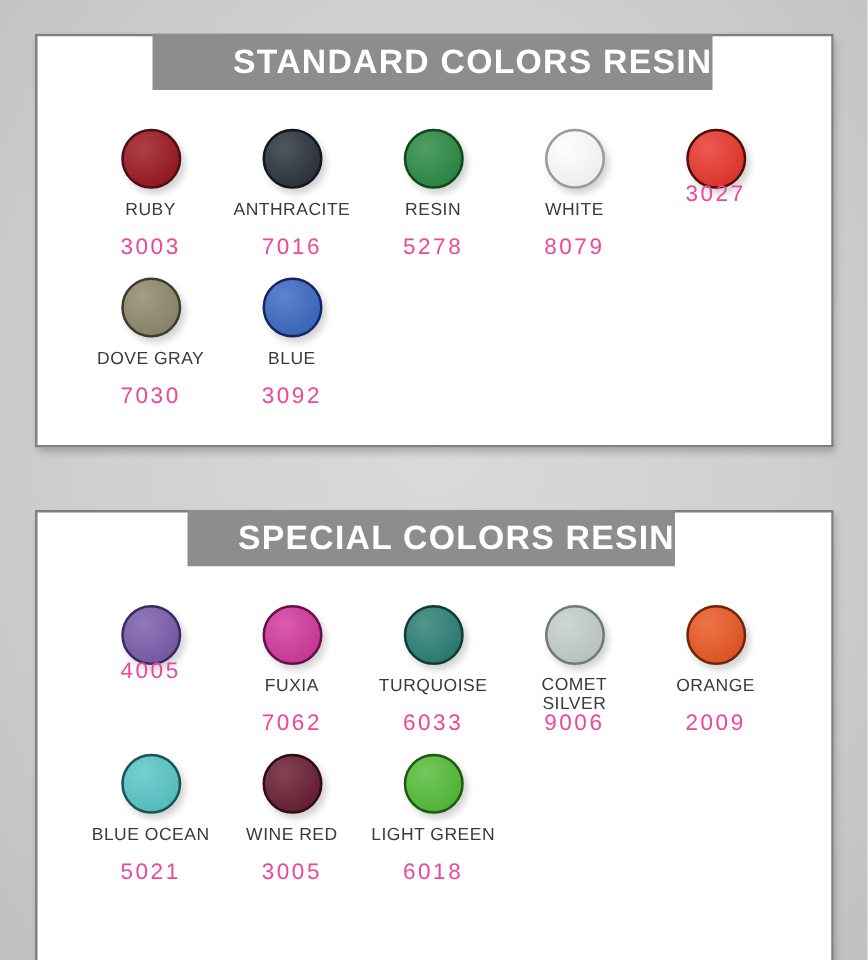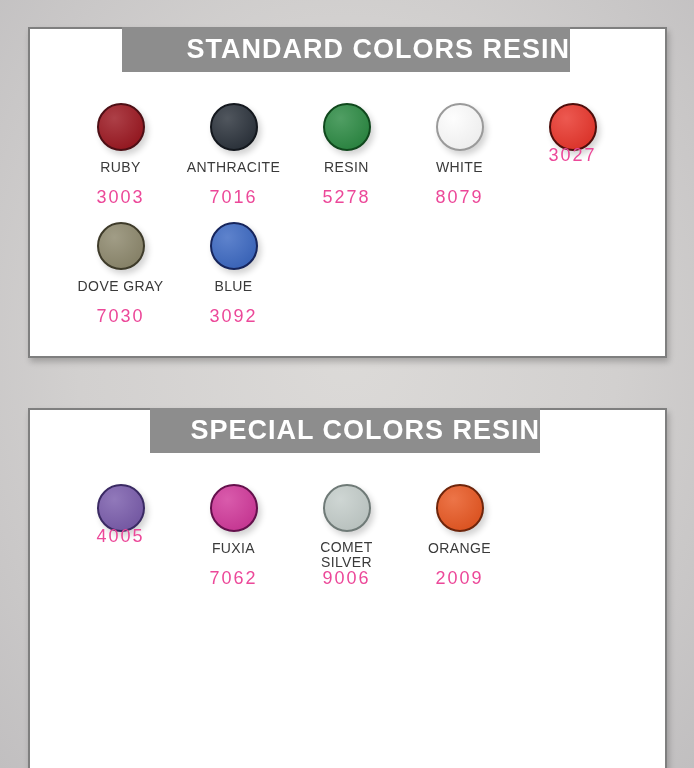--- a/index.html
+++ b/index.html
@@ -109,24 +109,46 @@
     <div class="cell">
       <div class="dot" style="background-color: rgb(124, 95, 173); border-color: rgb(58, 42, 99);"></div>
       <div class="code">4005</div>
     </div>
     <div class="cell">
       <div class="dot" style="background-color: rgb(210, 60, 156); border-color: rgb(100, 16, 76);"></div>
       <div class="name">FUXIA</div>
       <div class="code">7062</div>
     </div>
     <div class="cell">
+      <div class="dot" style="background-color: rgb(47, 129, 119); border-color: rgb(16, 60, 54);"></div>
+      <div class="name">TURQUOISE</div>
+      <div class="code">6033</div>
+    </div>
+    <div class="cell">
       <div class="dot" style="background-color: rgb(197, 206, 203); border-color: rgb(111, 122, 119);"></div>
       <div class="name name--tall">COMET
 SILVER</div>
       <div class="code">9006</div>
     </div>
     <div class="cell">
       <div class="dot" style="background-color: rgb(233, 90, 37); border-color: rgb(110, 37, 11);"></div>
       <div class="name">ORANGE</div>
       <div class="code">2009</div>
     </div>
   </div>
+  <div class="row row2">
+    <div class="cell">
+      <div class="dot" style="background-color: rgb(91, 198, 200); border-color: rgb(23, 84, 86);"></div>
+      <div class="name">BLUE OCEAN</div>
+      <div class="code">5021</div>
+    </div>
+    <div class="cell">
+      <div class="dot" style="background-color: rgb(107, 33, 54); border-color: rgb(49, 12, 23);"></div>
+      <div class="name">WINE RED</div>
+      <div class="code">3005</div>
+    </div>
+    <div class="cell">
+      <div class="dot" style="background-color: rgb(87, 189, 60); border-color: rgb(29, 90, 18);"></div>
+      <div class="name">LIGHT GREEN</div>
+      <div class="code">6018</div>
+    </div>
+  </div>
 </div>
 
 </body></html>

